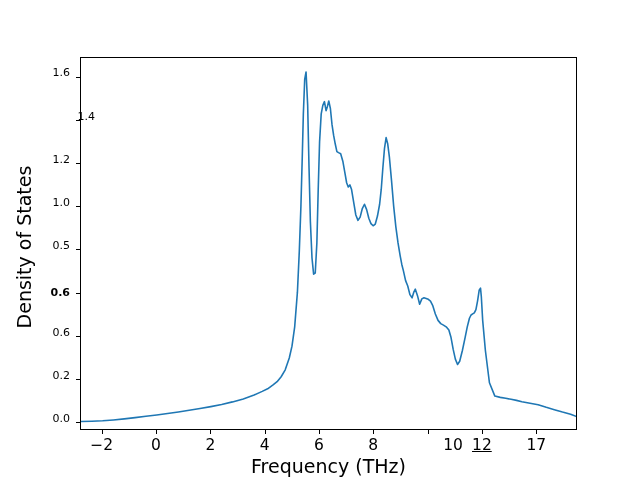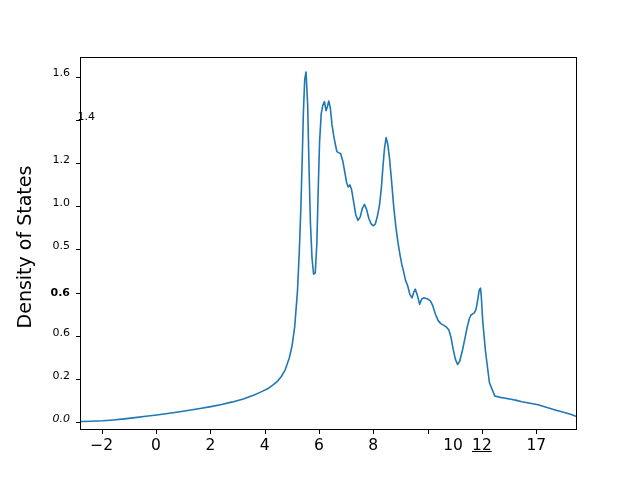--- a/index.html
+++ b/index.html
@@ -89,21 +89,21 @@
     transform: rotate(-90deg);
     transform-origin: center center;
   }
 </style>
 </head>
 <body>
 
 <div id="figure">
 
   <div id="ytick-labels">
-      <div class="ytick-label" style="top: 412.432px; font-style: italic;">0.0</div>
+      <div class="ytick-label" style="top: 412.432px;">0.0</div>
       <div class="ytick-mark" style="top: 422.4px;"></div>
       <div class="ytick-label" style="top: 369.186px; text-align: right;">0.2</div>
       <div class="ytick-mark" style="top: 379.2px;"></div>
       <div class="ytick-label" style="top: 325.939px;">0.6</div>
       <div class="ytick-mark" style="top: 335.9px;"></div>
       <div class="ytick-label" style="top: 286px; font-weight: bold;">0.6</div>
       <div class="ytick-mark" style="top: 292.7px;"></div>
       <div class="ytick-label" style="top: 239.446px;">0.5</div>
       <div class="ytick-mark" style="top: 249.4px;"></div>
       <div class="ytick-label" style="top: 196.2px;">1.0</div>
@@ -136,14 +136,15 @@
       <div class="xtick-label" style="left: 536.3px;">17</div>
       <div class="xtick-mark" style="left: 536.3px;"></div>
     </div>
 
   <div id="plot-area">
     <svg id="curve-svg" viewBox="0 0 497 373" preserveAspectRatio="none">
       <polyline id="dos-curve" fill="none" stroke="#1f77b4" stroke-width="1.6" stroke-linejoin="round" stroke-linecap="round" points="0.00,365.43 10.86,365.22 21.73,364.78 32.59,363.92 43.45,362.84 54.32,361.54 65.18,360.24 76.04,358.94 86.91,357.43 97.77,355.92 108.63,354.19 119.50,352.46 130.36,350.51 141.22,348.35 152.09,345.75 162.95,342.73 173.81,338.84 181.96,335.16 187.39,332.56 192.83,328.67 196.90,325.43 200.97,320.46 205.05,313.54 209.12,301.64 211.84,289.75 214.55,270.29 217.27,235.69 219.17,194.61 220.80,149.20 222.16,99.47 223.24,56.22 224.60,21.62 225.96,14.06 227.59,47.57 228.95,110.28 230.30,164.34 231.93,201.10 233.56,217.31 235.19,216.23 236.82,185.96 238.18,131.90 239.54,84.33 241.17,56.22 242.80,47.57 244.43,43.90 246.06,52.98 247.41,48.65 248.77,43.25 250.40,50.81 252.03,67.03 253.66,77.84 255.29,86.49 256.92,94.06 258.55,95.14 260.72,96.22 262.89,103.79 264.80,114.60 266.70,125.41 268.33,129.74 269.96,127.58 271.58,131.90 273.76,144.88 275.93,157.85 278.10,163.26 280.28,160.01 282.45,151.36 284.62,147.04 286.79,152.44 288.97,161.09 291.14,166.50 293.31,168.66 295.48,166.93 297.66,158.93 299.83,147.04 301.46,131.90 303.09,110.28 304.72,90.82 306.35,80.01 307.98,86.49 309.61,99.47 311.78,123.25 313.95,149.20 316.12,169.74 318.30,185.96 320.47,198.93 322.10,207.58 323.73,214.07 325.90,223.80 328.07,229.21 330.25,237.86 332.42,241.10 334.05,235.69 335.68,232.45 337.85,238.94 340.02,247.59 342.20,242.18 344.37,241.10 346.54,241.75 348.71,242.61 350.89,244.34 353.06,248.67 355.78,257.32 358.49,263.80 361.21,267.05 363.92,268.56 366.64,270.29 369.36,273.53 371.53,281.10 373.70,292.99 375.87,302.72 378.05,308.13 380.22,304.89 382.93,294.08 385.65,281.10 387.82,270.29 390.00,261.64 391.63,258.40 393.25,257.32 394.88,256.23 396.51,252.99 398.14,244.34 399.77,233.53 401.13,231.37 401.95,240.02 403.30,263.80 406.02,294.08 410.09,326.51 415.52,339.92 420.96,341.21 426.39,342.08 431.82,343.16 437.25,344.24 442.68,345.54 450.83,347.05 458.98,348.57 467.13,351.16 475.27,353.54 483.42,355.92 491.57,358.08 497.00,360.24"></polyline>
     </svg>
   </div>
 
+  <div id="xlabel">Frequency (THz)</div>
   <div id="ylabel">Density of States</div>
 </div>
 
 </body></html>

